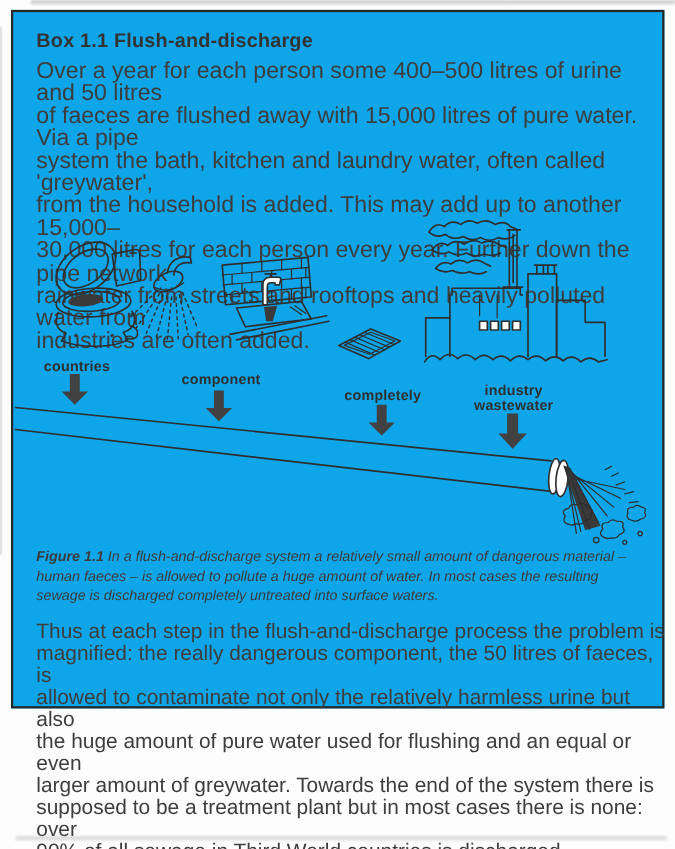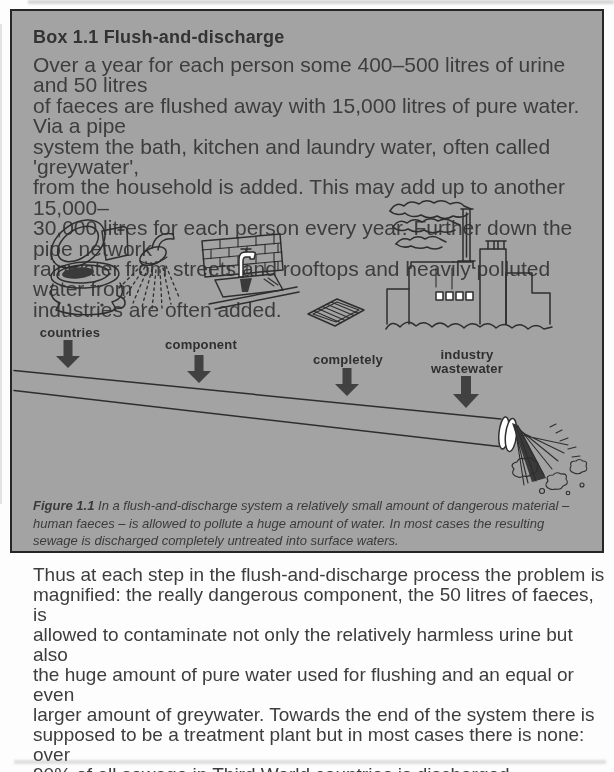--- a/index.html
+++ b/index.html
@@ -2,22 +2,22 @@
 <html><head>
 <meta charset="utf-8">
 <style>
   html,body { margin:0; padding:0; background:#ffffff; }
   .page {
     position:relative; width:614px; height:772px;
     background:#fdfdfd; overflow:hidden;
     font-family:"Liberation Sans", sans-serif;
   }
   .box {
-    position:absolute; left:10px; top:9px; width:594px; height:544px;
-    border:2px solid #262626; background:#a3a3a3; box-sizing:border-box;
+    position:absolute; left:10px; top:9px; width:594px; height:635px;
+    border:2px solid #262626; background:#0ea5e9; box-sizing:border-box;
   }
   .box-title {
     position:absolute; left:21px; top:16px;
     font-size:18px; font-weight:bold; color:#333333; letter-spacing:0.2px;
   }
   .para { position:absolute; white-space:pre-line; color:#3d3d3d; }
   .intro { left:21px; top:44px; width:568px; font-size:21px; line-height:20.4px; }
   .figure-caption {
     position:absolute; left:21px; top:486px; width:570px;
     font-size:13px; line-height:17.5px; font-style:italic; color:#3b3b3b;

